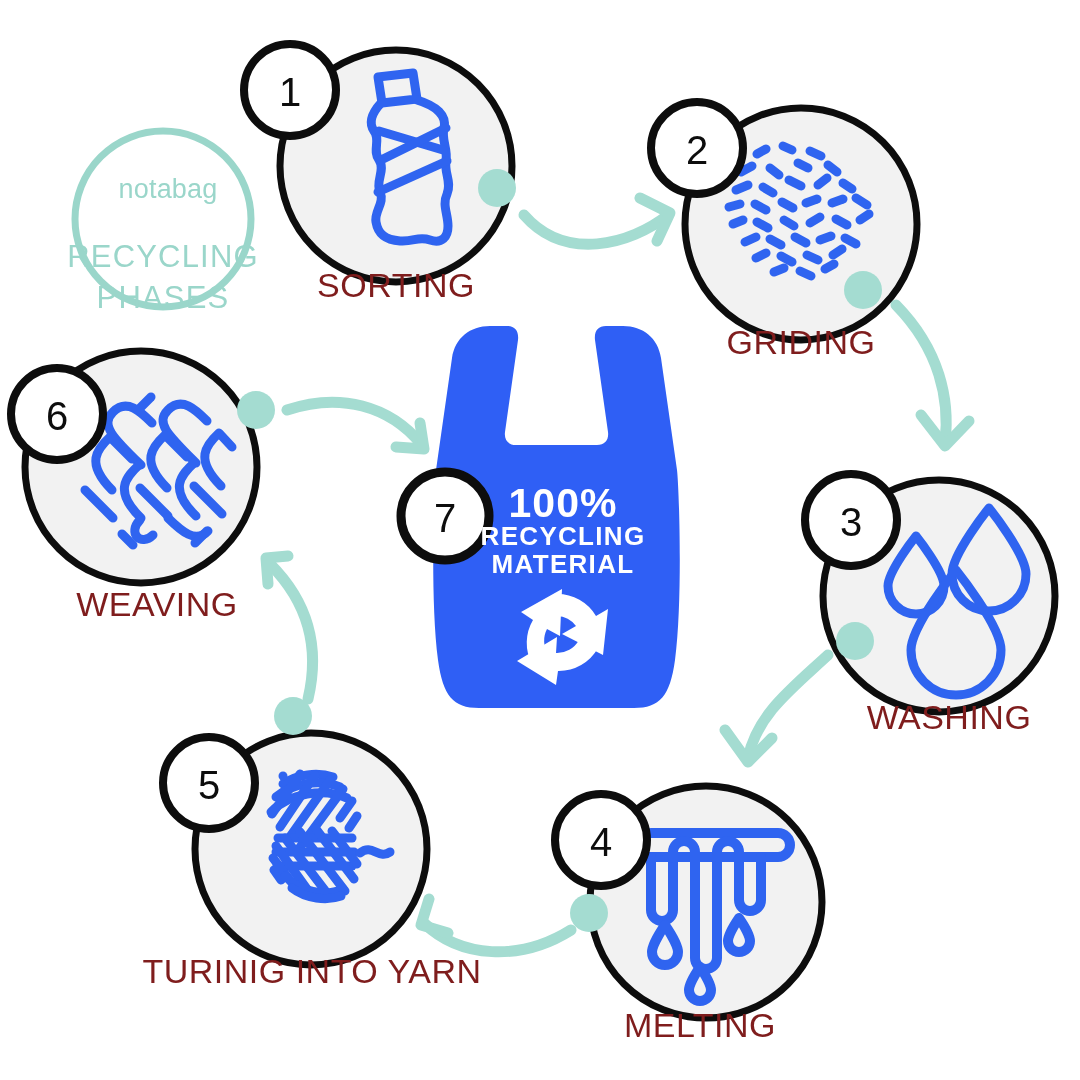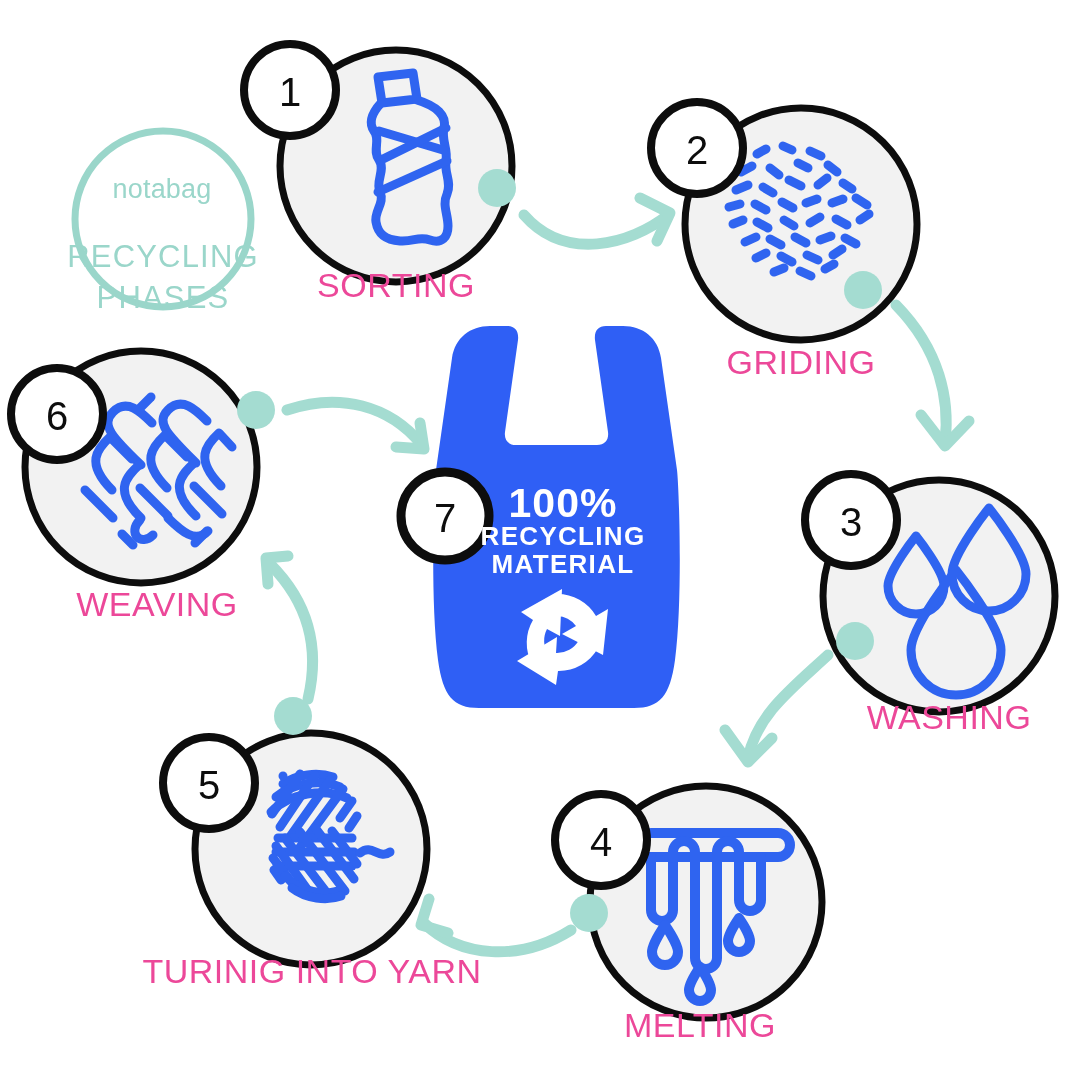--- a/index.html
+++ b/index.html
@@ -24,21 +24,21 @@
     top: 0;
     width: 1080px;
     height: 1080px;
   }
   .step-label {
     position: absolute;
     font-family: "Liberation Sans", sans-serif;
     font-size: 34px;
     font-weight: 400;
     letter-spacing: 0.5px;
-    color: #ec4899;
+    color: #7f1d1d;
     white-space: nowrap;
     transform: translateX(-50%);
     text-align: left;
   }
   .badge-num {
     position: absolute;
     font-family: "Liberation Sans", sans-serif;
     font-size: 40px;
     font-weight: 400;
     color: #0d0d0d;
@@ -309,34 +309,34 @@
                  A 45 45 0 0 1 533 620
                  L 521 612 L 562 589 L 560 636 L 547 629
                  A 25 25 0 0 0 548 654 Z"></path>
       </g>
 
       <circle cx="445" cy="516" r="44" fill="#FFFFFF" stroke="#0D0D0D" stroke-width="9"></circle>
     </g>
 
   </svg>
 
-  <div class="title-line" id="brand-name" style="left:162px; top:174px; color:#9AD6CA;">notabag</div>
+  <div class="title-line" id="brand-name" style="left:168px; top:174px; color:#9AD6CA;">notabag</div>
   <div class="title-line title-big" style="left:163px; top:203px; color:#9AD6CA;">RECYCLING</div>
   <div class="title-line title-big" style="left:163px; top:244px; color:#9AD6CA;">PHASES</div>
 
   <div class="badge-num" style="left:290px; top:92px;">1</div>
   <div class="badge-num" style="left:697px; top:150px;">2</div>
   <div class="badge-num" style="left:851px; top:522px;">3</div>
   <div class="badge-num" style="left:601px; top:842px;">4</div>
   <div class="badge-num" style="left:209px; top:785px;">5</div>
   <div class="badge-num" style="left:57px; top:416px;">6</div>
   <div class="badge-num" style="left:445px; top:518px;">7</div>
 
   <div class="step-label" style="left:396px; top:266px;">SORTING</div>
-  <div class="step-label" style="left:801px; top:323px;margin-top:20px;">GRIDING</div>
+  <div class="step-label" style="left:801px; top:323px;">GRIDING</div>
   <div class="step-label" style="left:949px; top:698px;">WASHING</div>
   <div class="step-label" style="left:700px; top:1006px;">MELTING</div>
   <div class="step-label" style="left:312px; top:952px;">TURINIG INTO YARN</div>
   <div class="step-label" style="left:157px; top:585px;">WEAVING</div>
 
   <div class="bag-text" id="bag-pct" style="left:563px; top:480px;">100%</div>
   <div class="bag-text" id="bag-l2" style="left:563px; top:521px;">RECYCLING</div>
   <div class="bag-text" id="bag-l3" style="left:563px; top:549px;">MATERIAL</div>
 
 </div>

